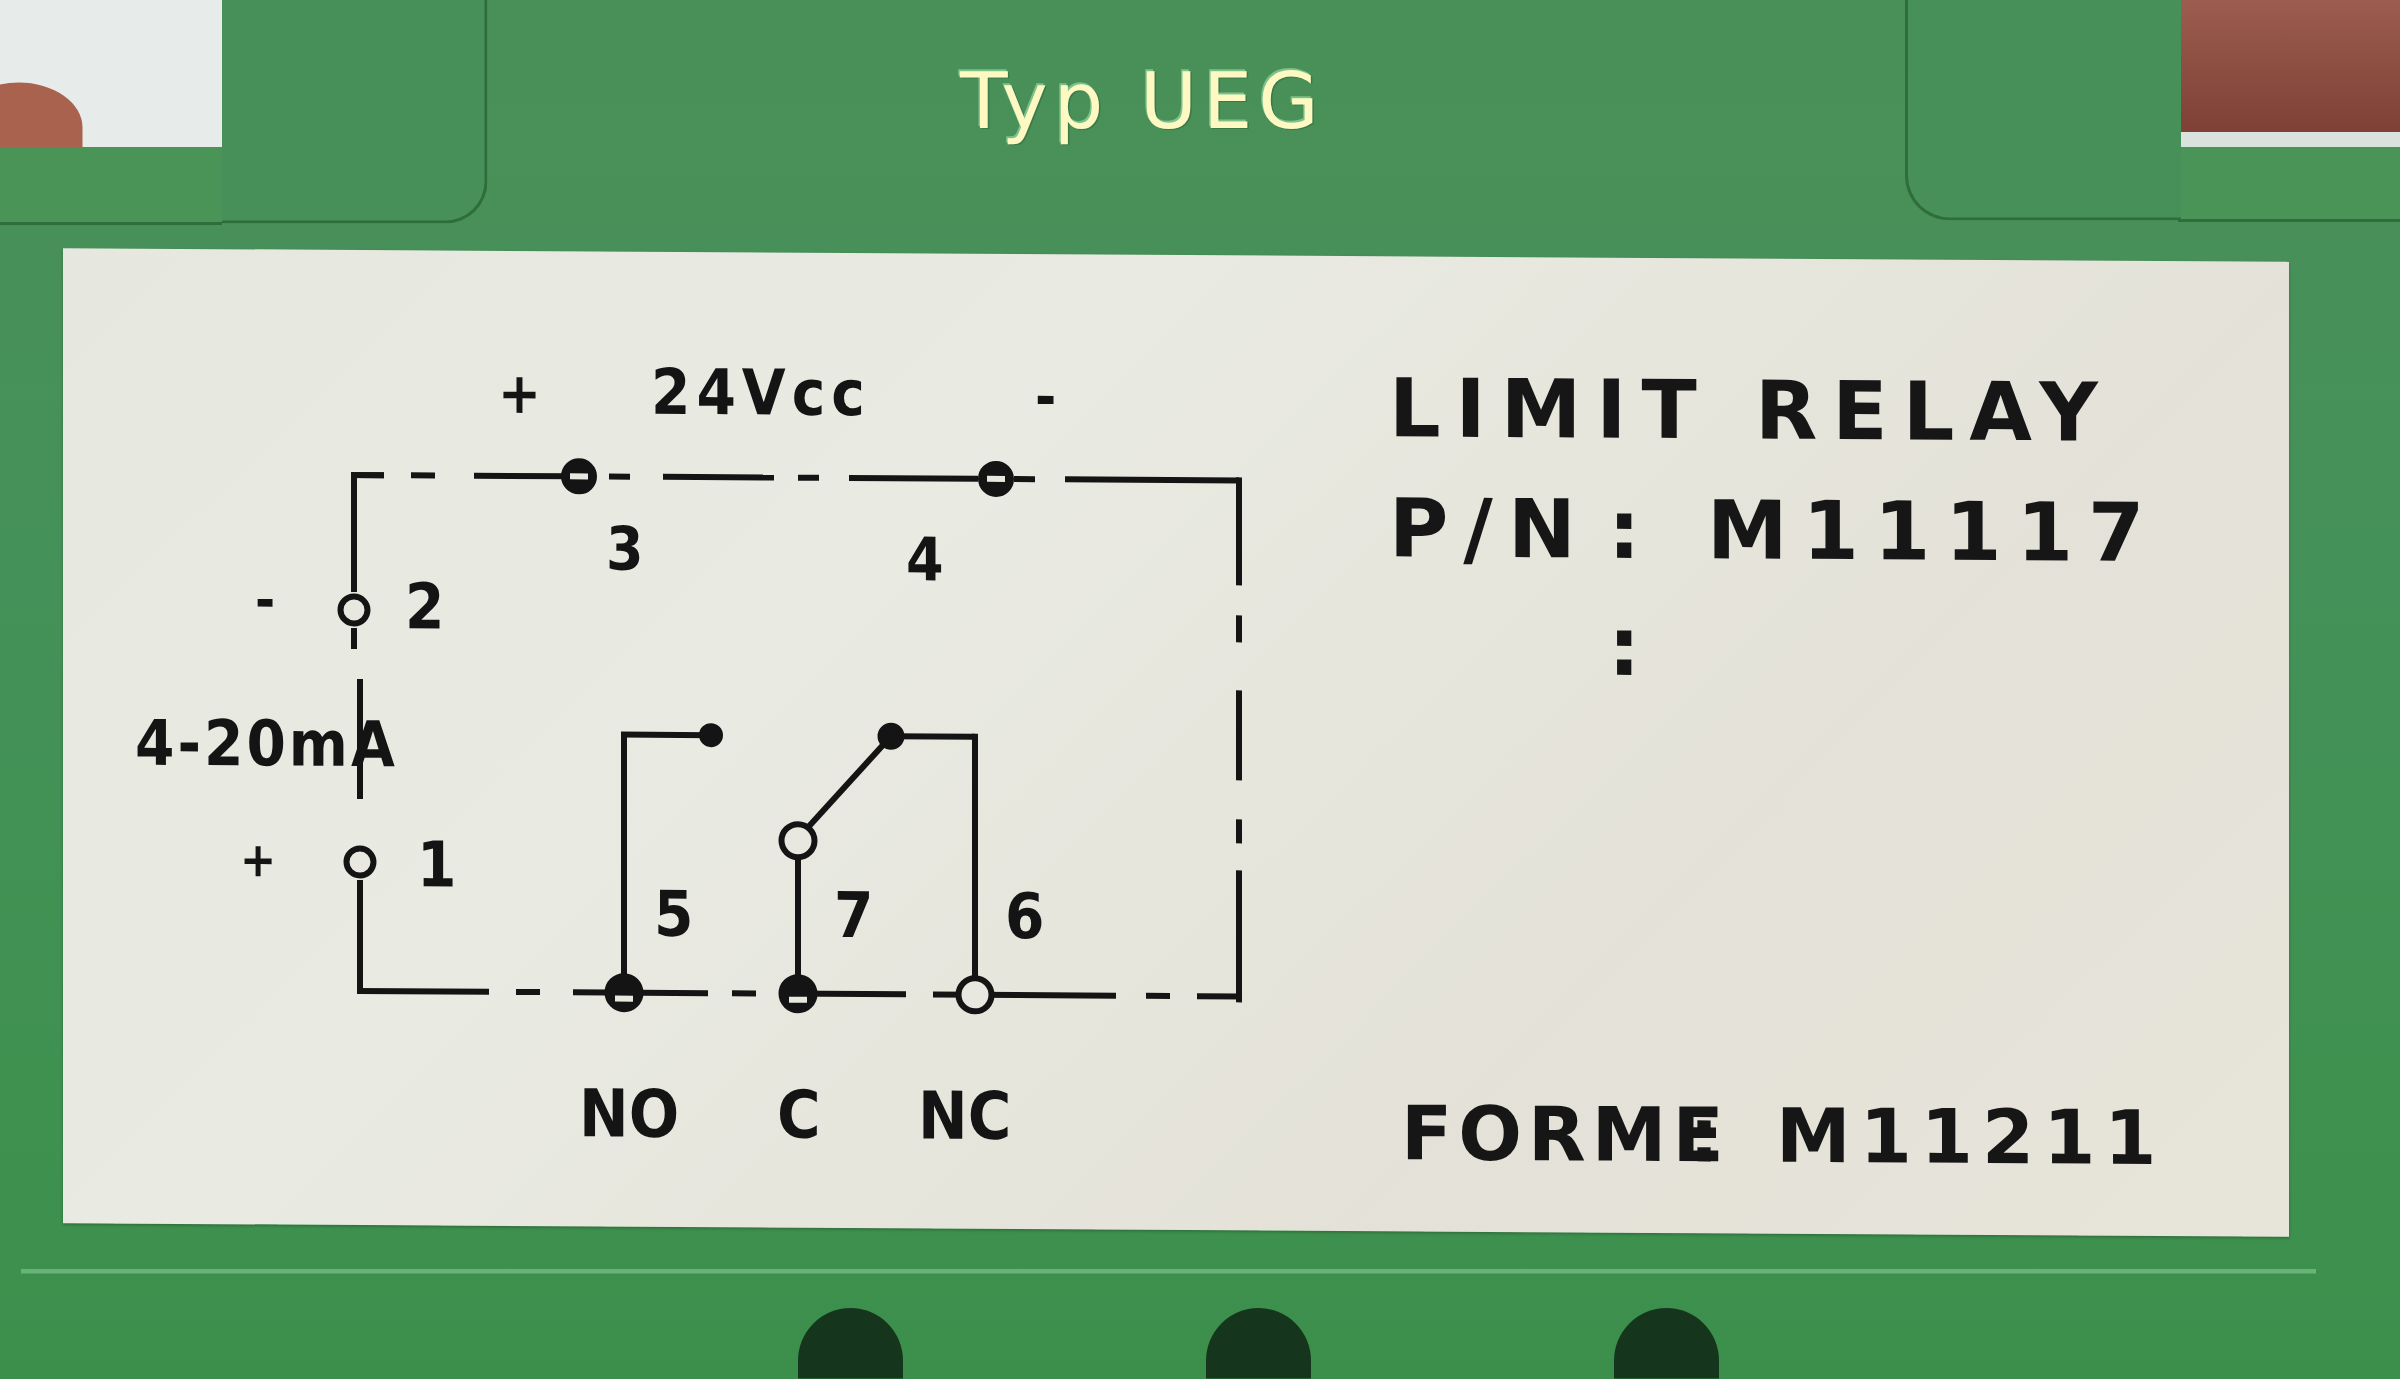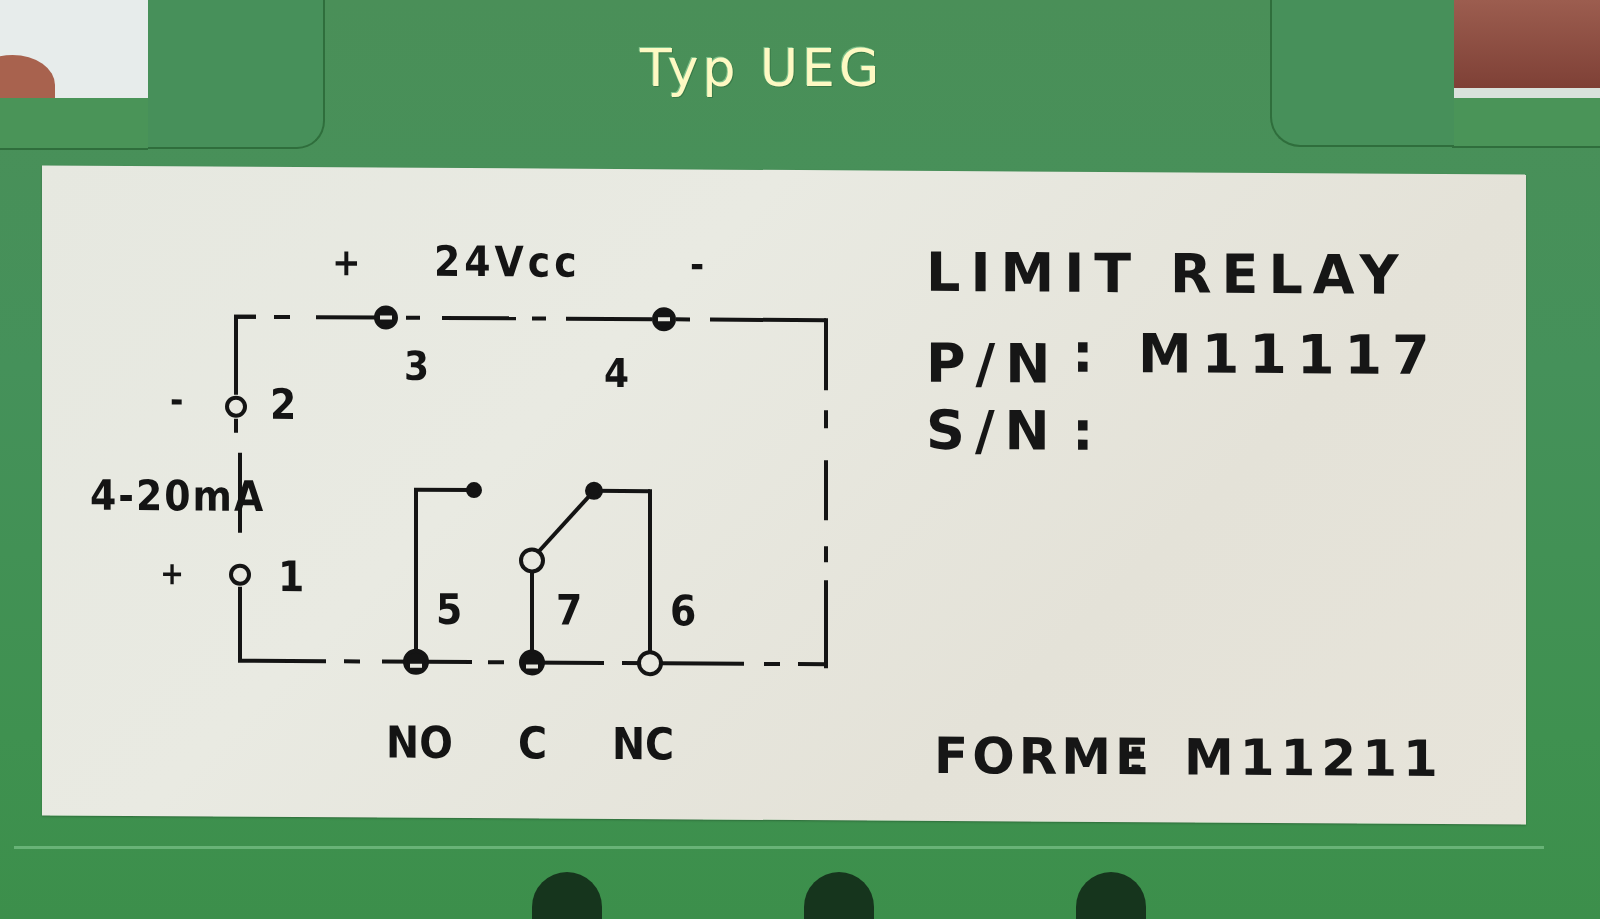--- a/index.html
+++ b/index.html
@@ -158,24 +158,23 @@
     <text class="t" x="236" y="424" font-size="42">1</text>
     <text class="t" x="394" y="456" font-size="42">5</text>
     <text class="t" x="514" y="456" font-size="42">7</text>
     <text class="t" x="628" y="456" font-size="42">6</text>
     <text class="t" x="344" y="590" font-size="44">NO</text>
     <text class="t" x="476" y="590" font-size="44">C</text>
     <text class="t" x="570" y="590" font-size="44">NC</text>
   </svg>
 
   <div class="label-text" style="left:884px; top:70px; font-size:54px;">LIMIT RELAY</div>
-  <div class="label-text" style="left:884px; top:150px; font-size:54px;margin-top:11px;">P/N</div>
+  <div class="label-text" style="left:884px; top:150px; font-size:54px;">P/N</div>
   <div class="label-text" style="left:1030px; top:150px; font-size:54px;">:</div>
   <div class="label-text" style="left:1096px; top:150px; font-size:54px;">M11117</div>
-  <div class="label-text" style="left:884px; top:228px; font-size:54px;">S/N</div>
   <div class="label-text" style="left:1030px; top:228px; font-size:54px;">:</div>
   <div class="label-text" style="left:1096px; top:228px; font-size:54px;"></div>
   <div class="label-text" style="left:892px; top:556px; font-size:50px; letter-spacing:4px;">FORME</div>
   <div class="label-text" style="left:1084px; top:556px; font-size:50px;">:</div>
   <div class="label-text" style="left:1142px; top:556px; font-size:50px; letter-spacing:6px;">M11211</div>
 </div>
 
 <div class="groove"></div>
 <div class="slot" style="left:532px;"></div>
 <div class="slot" style="left:804px;"></div>

